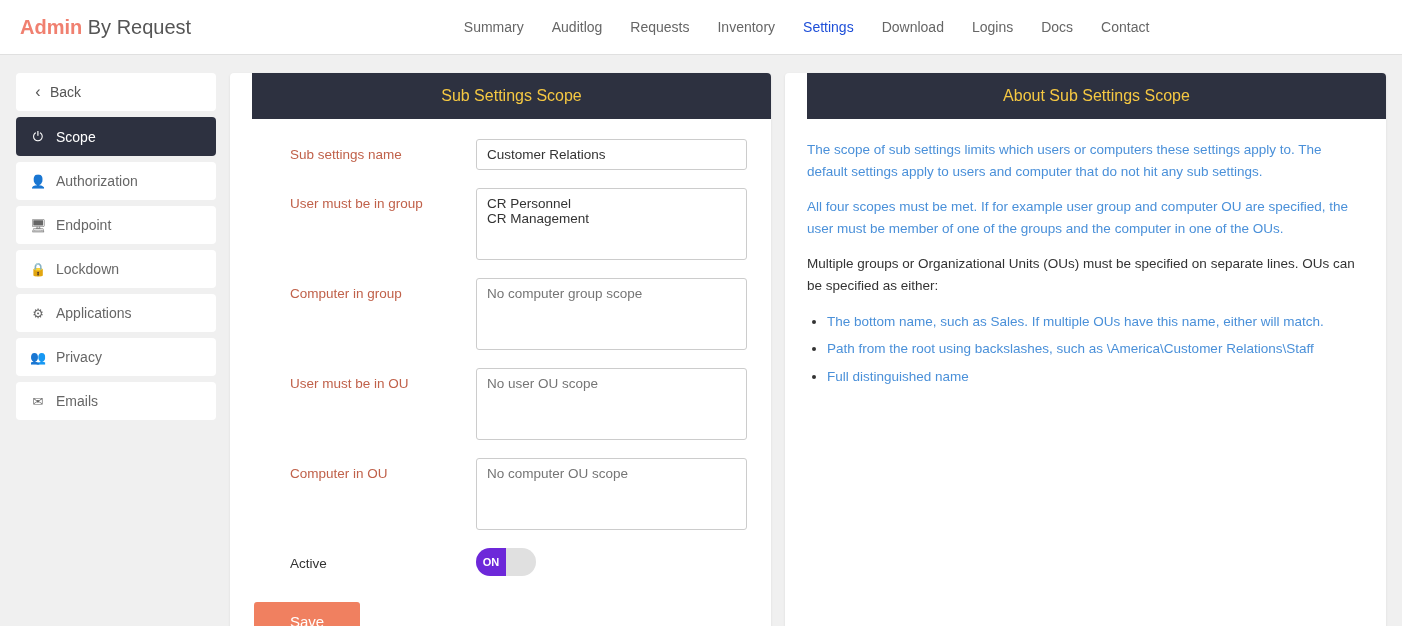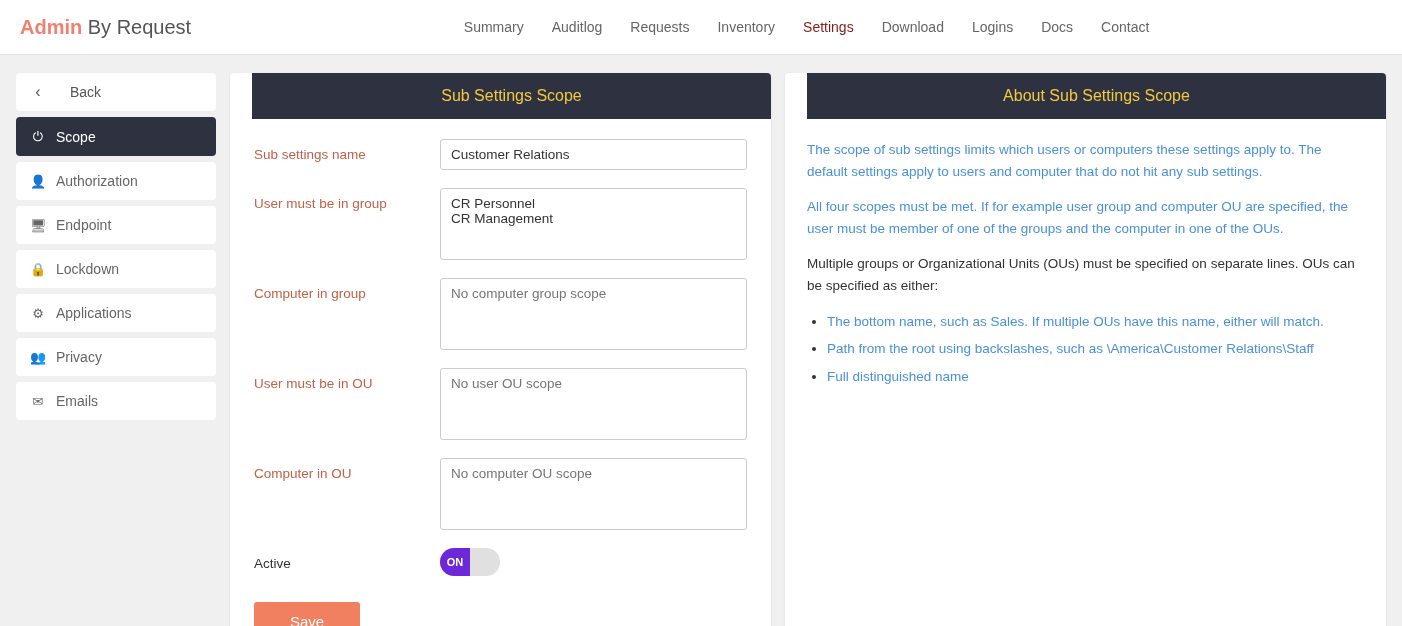--- a/index.html
+++ b/index.html
@@ -27,21 +27,21 @@
       gap: 28px;
       flex: 1;
       justify-content: center;
     }
     .nav-link {
       color: #666;
       text-decoration: none;
       font-size: 14px;
       cursor: pointer;
     }
-    .nav-link.active { color: #7f1d1d; }
+    .nav-link.active { color: #1d4ed8; }
 
     
     .main-layout {
       display: flex;
       padding: 18px 16px;
       gap: 14px;
       min-height: calc(100vh - 55px);
     }
 
     
@@ -51,21 +51,21 @@
       display: flex;
       flex-direction: column;
       gap: 6px;
     }
     .sidebar-back {
       background: #fff;
       border-radius: 4px;
       padding: 10px 14px;
       display: flex;
       align-items: center;
-      gap: 24px;
+      gap: 4px;
       cursor: pointer;
       color: #555;
       border: none;
       font-size: 14px;
       text-align: left;
     }
     .sidebar-item {
       background: #fff;
       border-radius: 4px;
       padding: 11px 14px;
@@ -115,20 +115,21 @@
     .panel-body {
       padding: 20px 24px 28px;
     }
 
     
     .form-row {
       display: flex;
       align-items: flex-start;
       margin-bottom: 18px;
       gap: 16px;
+      margin-left: 36px;
     }
     .form-label {
       width: 170px;
       flex-shrink: 0;
       padding-top: 8px;
       color: #c0614a;
       font-size: 13.5px;
     }
     .form-label.dark { color: #333; }
     .form-control {

